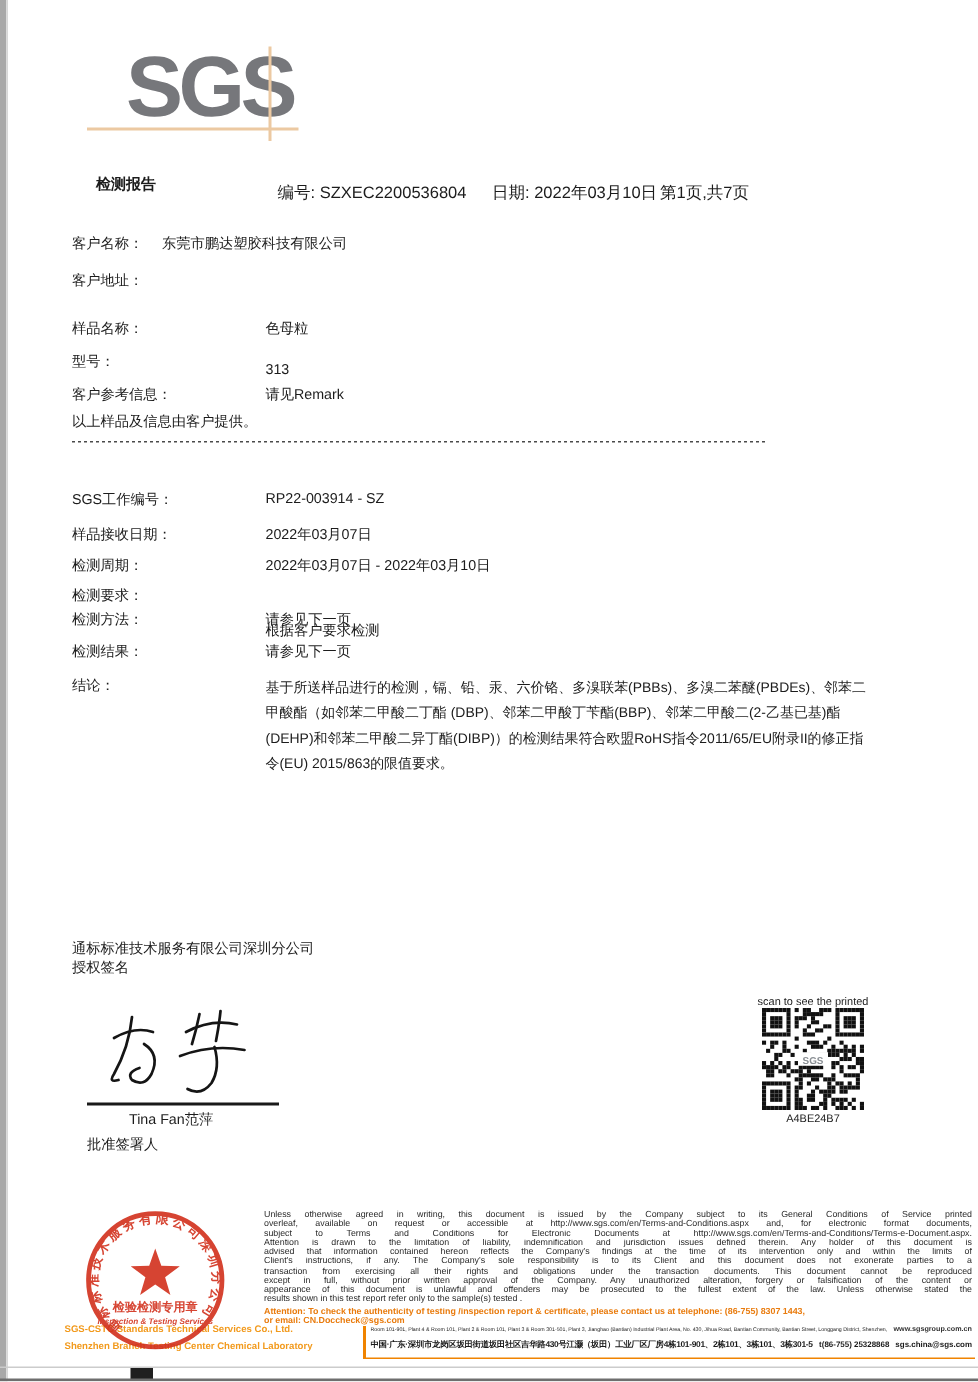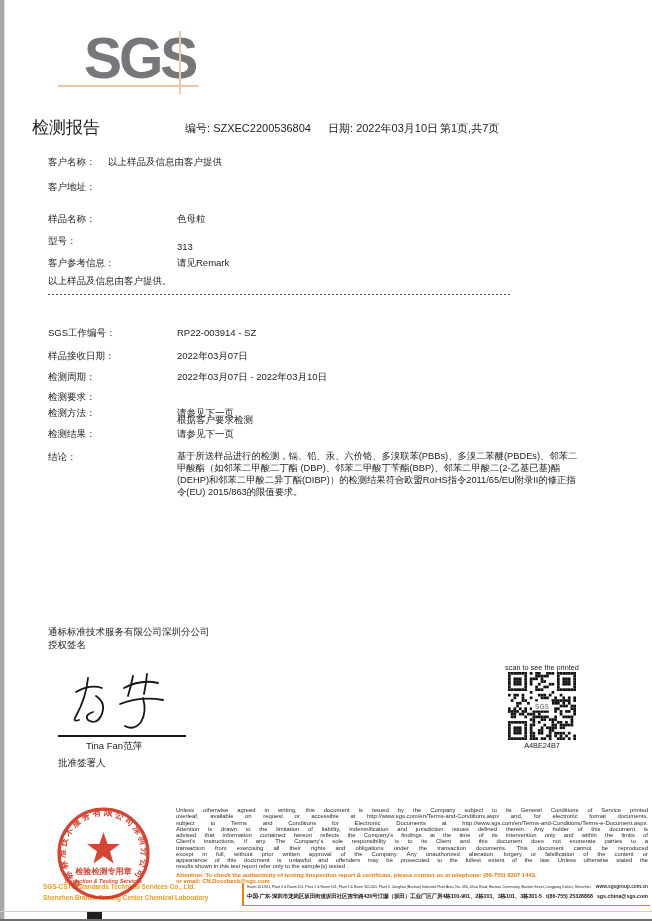--- a/index.html
+++ b/index.html
@@ -7,25 +7,25 @@
     position:relative;width:652px;height:921px;background:#ffffff;overflow:hidden;
     font-family:"Liberation Sans","DejaVu Sans",sans-serif;color:#1c1c1c;
   }
   .abs{position:absolute;}
   .lbl{font-size:9.5px;}
   .val{font-size:9.5px;}
   .left-strip{left:0;top:0;width:4px;height:921px;background:#a9a9a9;border-right:1px solid #dcdcdc;}
   .logo-text{left:84px;top:30px;font-size:57px;line-height:57px;font-weight:bold;letter-spacing:-3px;color:#76777b;}
   .logo-hline{left:58px;top:85px;width:141px;height:2px;background:#ecc9a2;}
   .logo-vline{left:179px;top:31px;width:2px;height:63px;background:#ecc9a2;}
-  .doc-title{left:32px;top:116px;font-size:17px;font-weight:normal;}
+  .doc-title{left:64px;top:116px;font-size:10px;font-weight:bold;}
   .hdr{top:121px;font-size:11px;}
   .dash-line{left:48px;top:294px;width:462px;height:1px;
     background:repeating-linear-gradient(90deg,#4a4a4a 0 2px,transparent 2px 4px);}
-  .conclusion{width:406px;line-height:12px;font-size:9.3px;}
+  .conclusion{width:406px;line-height:17px;font-size:9.3px;}
   .sig-underline{left:58px;top:735px;width:128px;height:1.5px;background:#1a1a1a;}
   .qr-caption{font-size:7.3px;text-align:center;width:88px;color:#222;}
   .company-en{font-size:6.4px;font-weight:bold;color:#f29a1d;z-index:1;}
   .disc{left:176px;top:807px;width:472px;}
   .disc .dline{font-size:5.9px;line-height:6.25px;color:#2a2a2a;text-align:justify;text-align-last:justify;white-space:nowrap;overflow:hidden;}
   .disc .dline.last{text-align-last:left;}
   .disc .attn{font-size:5.9px;line-height:6.25px;font-weight:bold;color:#e97b0d;white-space:nowrap;overflow:hidden;}
   .addr-vline{left:242px;top:884px;width:1.5px;height:22px;background:#f08300;}
   .addr-hline{left:242px;top:904.5px;width:408px;height:1.5px;background:#f08300;}
   .addr-row{left:247px;width:401px;display:flex;align-items:baseline;gap:4px;}
@@ -55,21 +55,21 @@
     <span>编号:</span>
     <span>SZXEC2200536804</span>
   </div>
   <div class="abs hdr" style="left:328px;">
     <span>日期:</span>
     <span>2022年03月10日</span>
   </div>
   <div class="abs hdr" style="left:440px;">第1页,共7页</div>
 
   <div class="abs lbl" style="left:48px;top:156px;">客户名称：</div>
-  <div class="abs val" style="left:108px;top:156px;">以上样品及信息由客户提供</div>
+  <div class="abs val" style="left:108px;top:156px;">东莞市鹏达塑胶科技有限公司</div>
   <div class="abs lbl" style="left:48px;top:181px;">客户地址：</div>
 
   <div class="abs lbl" style="left:48px;top:213px;">样品名称：</div>
   <div class="abs val" style="left:177px;top:213px;">色母粒</div>
   <div class="abs lbl" style="left:48px;top:235px;">型号：</div>
   <div class="abs val" style="left:177px;top:241px;">313</div>
   <div class="abs lbl" style="left:48px;top:257px;">客户参考信息：</div>
   <div class="abs val" style="left:177px;top:257px;">请见Remark</div>
   <div class="abs lbl" style="left:48px;top:275px;">以上样品及信息由客户提供。</div>
 

